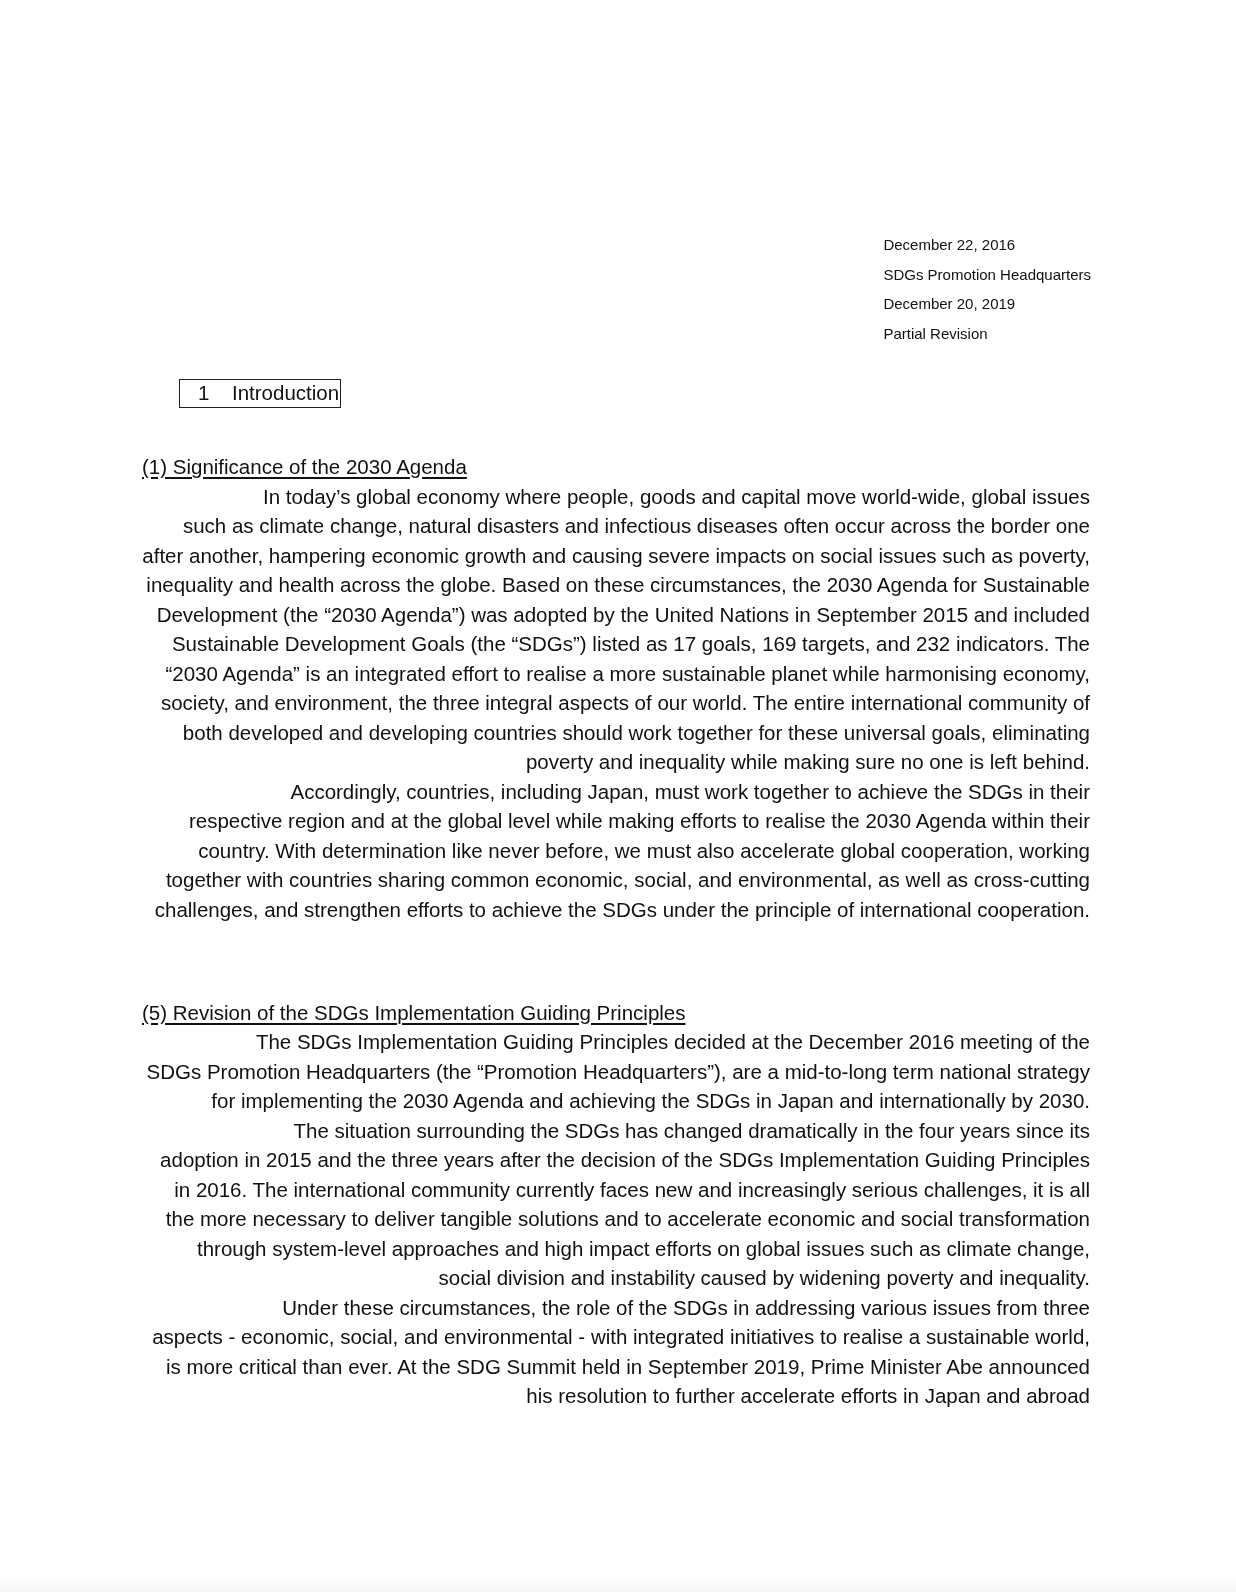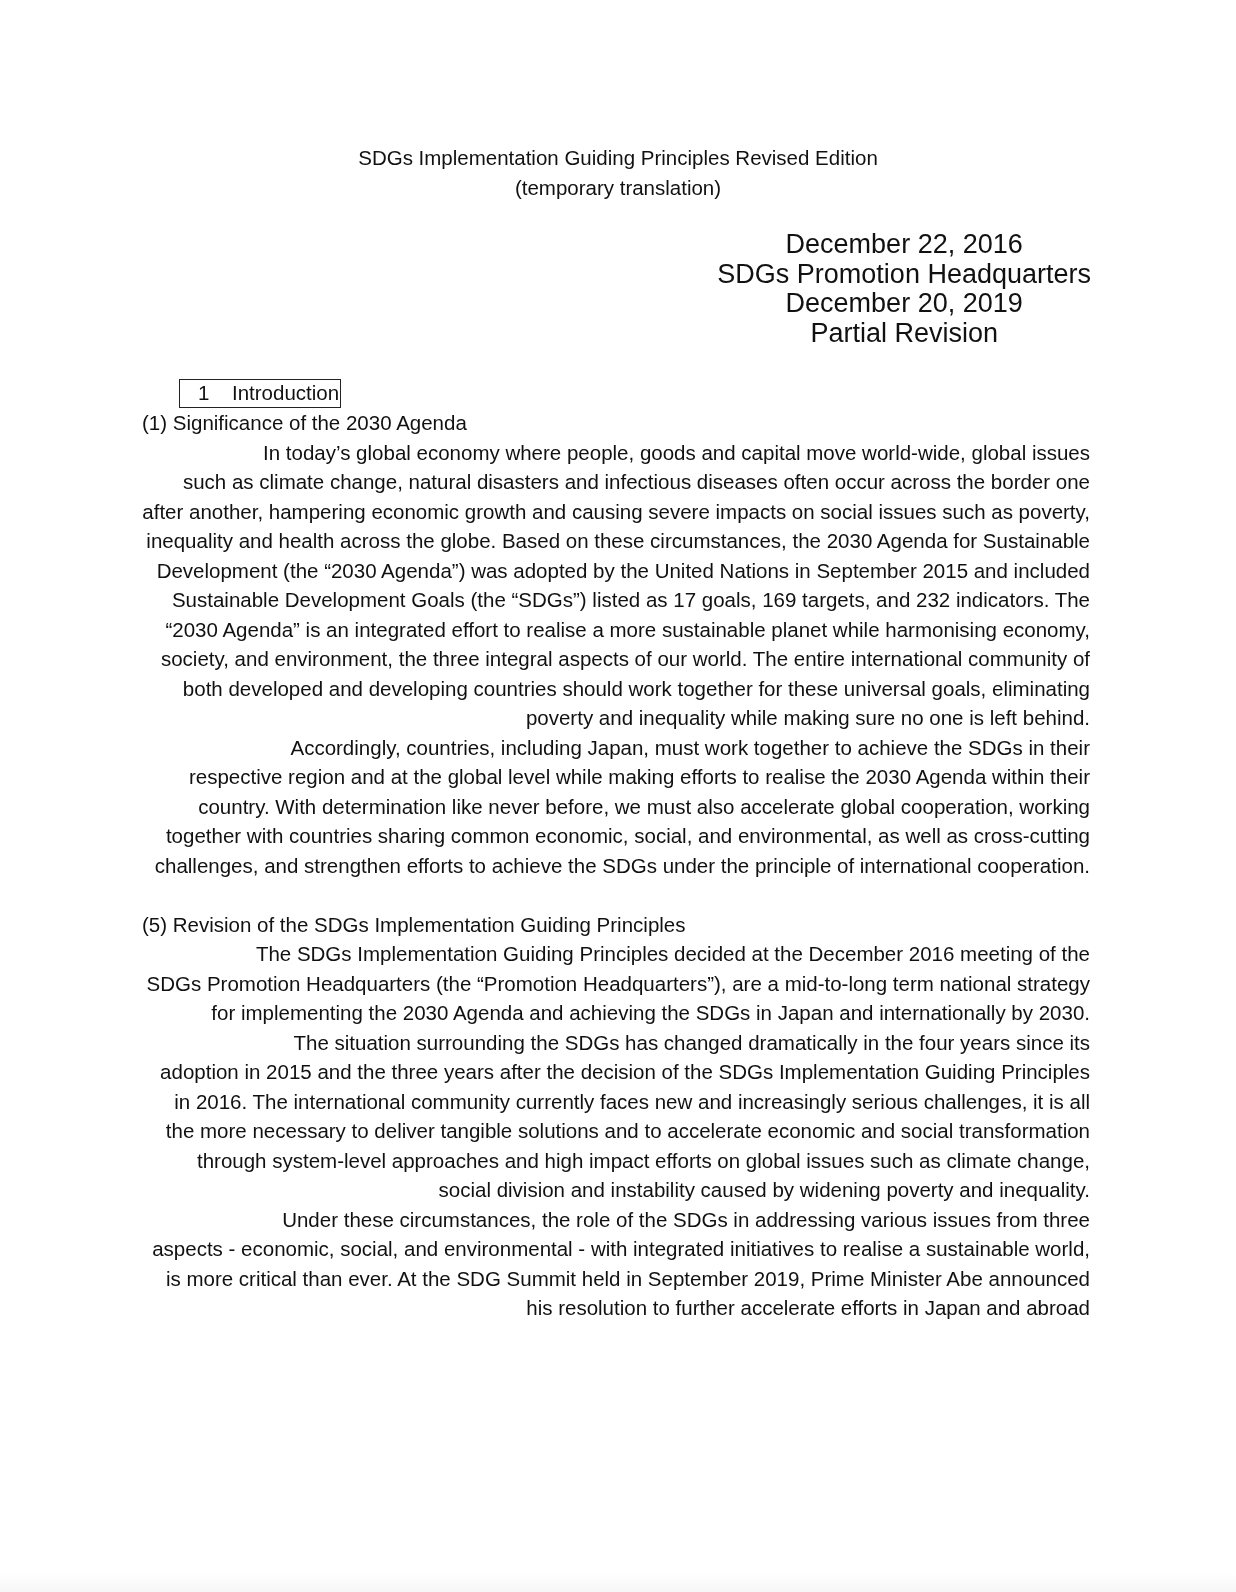--- a/index.html
+++ b/index.html
@@ -34,22 +34,22 @@
       width: 1236px;
       top: 143px;
       text-align: center;
       font-size: 20.5px;
       line-height: 29.5px;
     }
     .meta-block {
       position: absolute;
       right: 145px;
       top: 230px;
-      text-align: center;
-      font-size: 27px;
+      text-align: left;
+      font-size: 15px;
       line-height: 29.5px;
     }
     .content {
       position: absolute;
       left: 142px;
       top: 378px;
       width: 948px;
       font-size: 20.5px;
       line-height: 29.5px;
     }
@@ -64,36 +64,34 @@
       border: 1.5px solid #222;
       padding: 0 1px 0 18px;
       line-height: 26px;
       height: 27px;
     }
     .section-num {
       display: inline-block;
       width: 34px;
     }
     .subheading {
+      text-decoration: underline;
       text-underline-offset: 3px;
       display: block;
+      margin-top: 44px;
     }
     .gap {
       height: 29.5px;
     }
   </style>
 </head>
 <body>
 
 <div class="page">
 
-  <div class="title-block">
-    <div>SDGs Implementation Guiding Principles Revised Edition</div>
-    <div>(temporary translation)</div>
-  </div>
 
   <div class="meta-block">
     <div>December 22, 2016</div>
     <div>SDGs Promotion Headquarters</div>
     <div>December 20, 2019</div>
     <div>Partial Revision</div>
   </div>
 
   <div class="content">
     <div class="section-box"><span class="section-num">1</span><span>Introduction</span></div>

